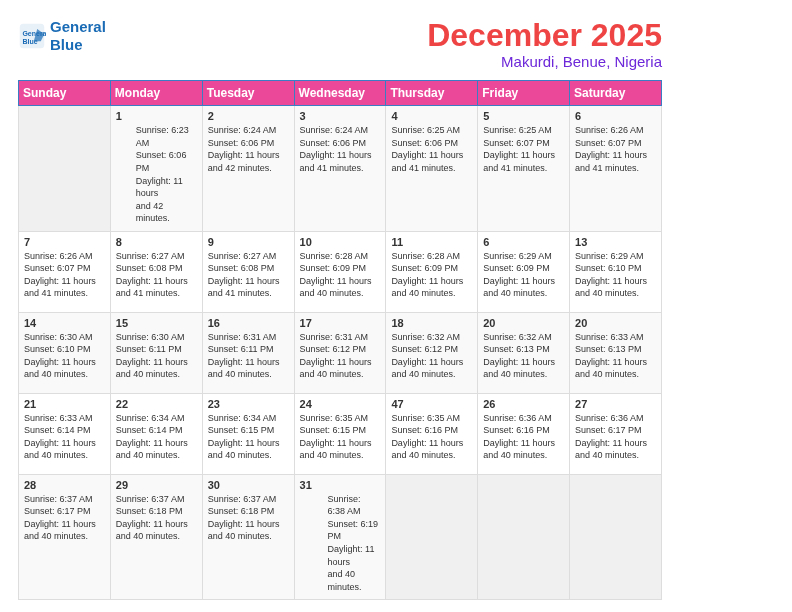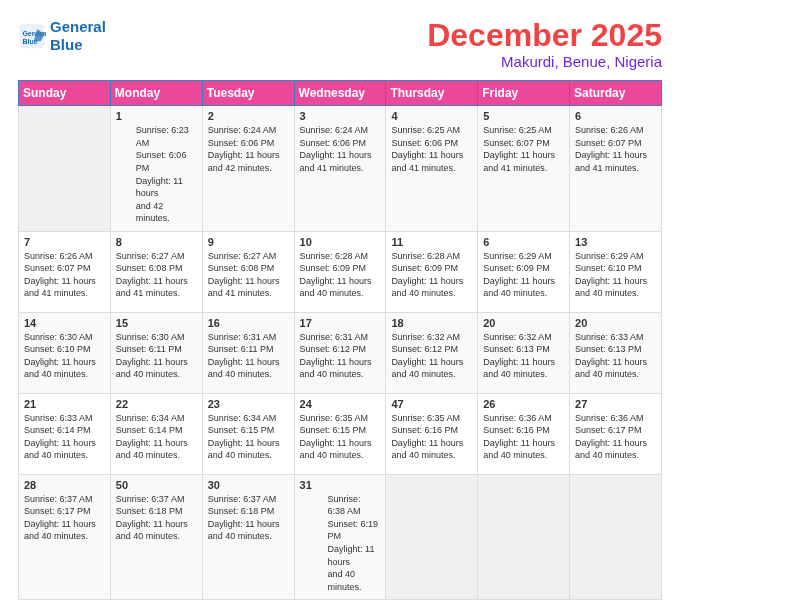--- a/index.html
+++ b/index.html
@@ -342,21 +342,21 @@
         </tr>
         <tr>
           <td>
             <span class="day-num">28</span>
             <div class="day-info" style="white-space: pre-line;">Sunrise: 6:37 AM
 Sunset: 6:17 PM
 Daylight: 11 hours
 and 40 minutes.</div>
           </td>
           <td>
-            <span class="day-num">50</span>
+            <span class="day-num">29</span>
             <div class="day-info" style="white-space: pre-line;">Sunrise: 6:37 AM
 Sunset: 6:18 PM
 Daylight: 11 hours
 and 40 minutes.</div>
           </td>
           <td>
             <span class="day-num">30</span>
             <div class="day-info" style="white-space: pre-line;">Sunrise: 6:37 AM
 Sunset: 6:18 PM
 Daylight: 11 hours

